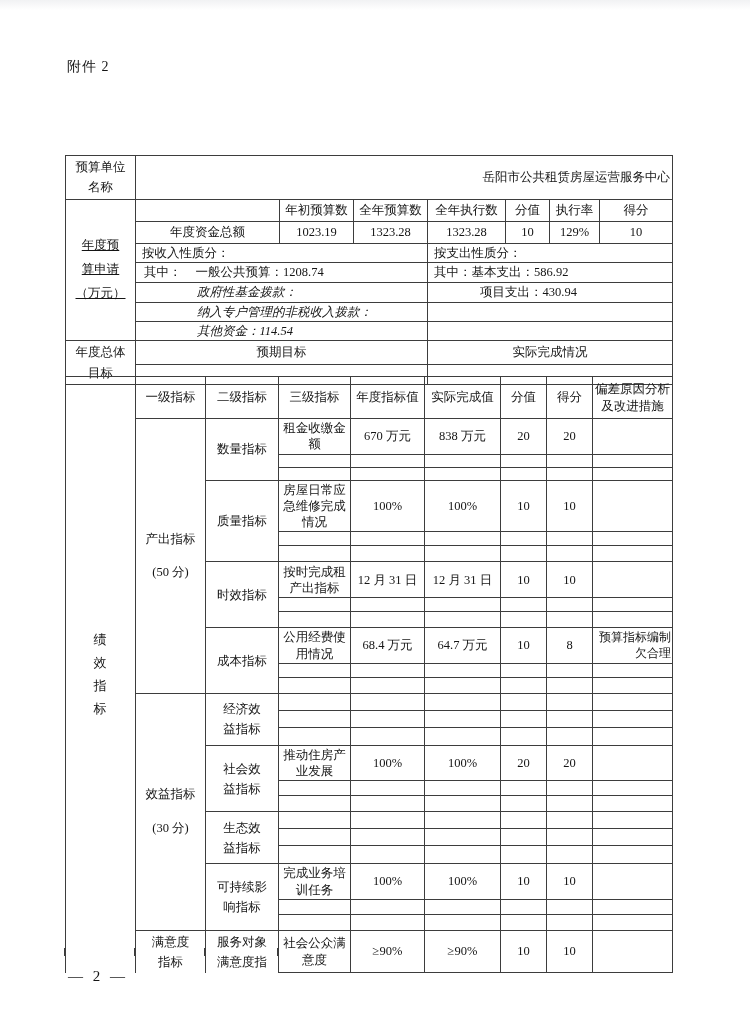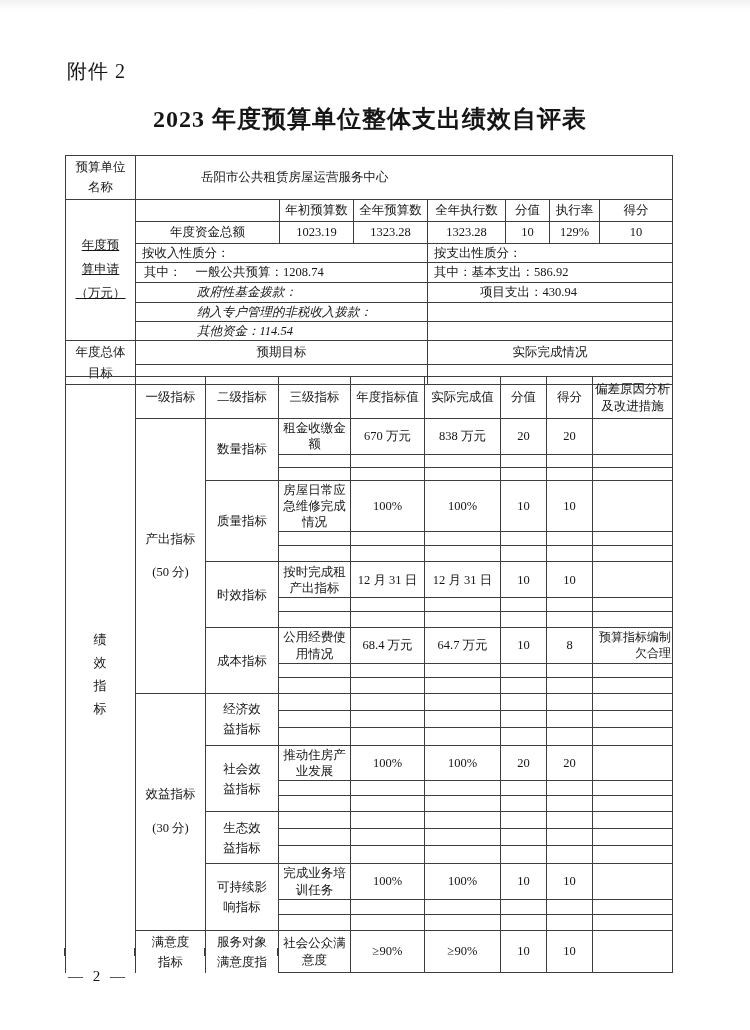--- a/index.html
+++ b/index.html
@@ -6,57 +6,56 @@
   .page{
     position:relative;width:750px;height:1030px;background:#ffffff;
     font-family:"Liberation Serif","DejaVu Serif",serif;color:#151515;
     overflow:hidden;margin:0 auto;
   }
   .page::before{
     content:"";position:absolute;left:0;top:0;width:750px;height:10px;
     background:linear-gradient(180deg,rgba(120,125,140,0.10),rgba(0,0,0,0));
     pointer-events:none;
   }
-  .attach{position:absolute;left:67px;top:58px;font-size:20px;letter-spacing:1px;text-align:center;}
+  .attach{position:absolute;left:67px;top:58px;font-size:14px;letter-spacing:1px;text-align:center;}
   .doc-title{
     position:absolute;left:0;top:103px;width:740px;text-align:center;
     font-size:24px;font-weight:bold;letter-spacing:1px;
   }
   table{border-collapse:collapse;table-layout:fixed;position:absolute;left:65px;}
   #tableA{top:155px;width:607px;}
   #tableB{top:376px;width:607px;}
   td{
     border:1px solid #3d3d3d;font-size:12.5px;line-height:1.3;
     text-align:center;vertical-align:middle;padding:1px 2px;
     white-space:pre-line;overflow:hidden;word-break:break-all;
   }
   .tl{text-align:left;}
   .lh-lg{line-height:1.62;}
   .lh-xl{line-height:1.9;text-decoration:underline;}
   .pl6{padding-left:6px;font-family:Liberation Serif, serif;}
   .pl8{padding-left:8px;}
   .pl52{padding-left:52px;}
   .pl61{padding-left:61px;font-style:italic;}
-  .pl65{padding-left:65px;}
+  .pl65{padding-left:65px;text-align:right;}
   .pfx{margin-right:14px;}
   .side-label{line-height:1.75;font-size:13px;letter-spacing:1px;}
   .l1{line-height:1.35;}
   .l2{line-height:1.6;}
   .nb{border-bottom:none;}
   .dev-cell{text-align:right;padding-left:2px;padding-right:1px;font-size:12px;}
   .stub{position:absolute;width:1.5px;height:8px;background:#3d3d3d;top:948px;}
   .page-num{position:absolute;left:68px;top:968px;font-size:15px;letter-spacing:3px;}
 </style>
 </head>
 <body>
 
 <div class="page">
 
   <div class="attach">附件 2</div>
-  <div class="doc-title">2023 年度预算单位整体支出绩效自评表</div>
 
   <table id="tableA">
     <colgroup>
       <col style="width:70px">
         <col style="width:144px">
         <col style="width:74px">
         <col style="width:74px">
       <col style="width:78px">
         <col style="width:44px">
         <col style="width:50px">

